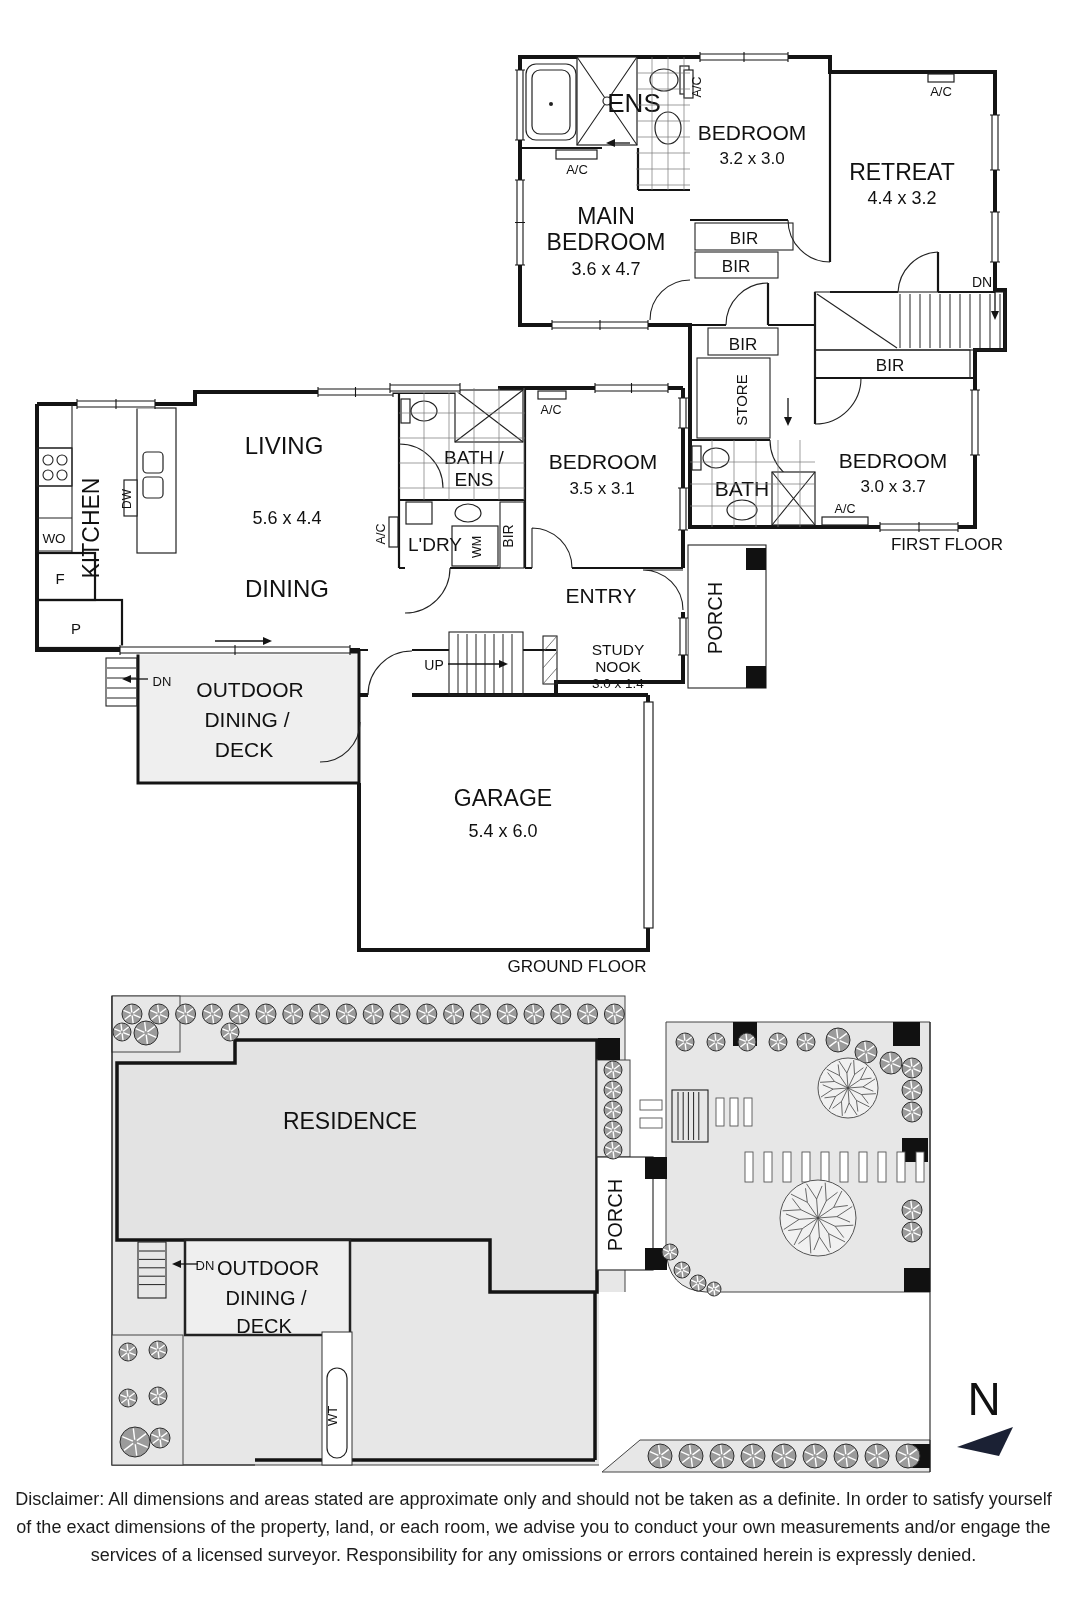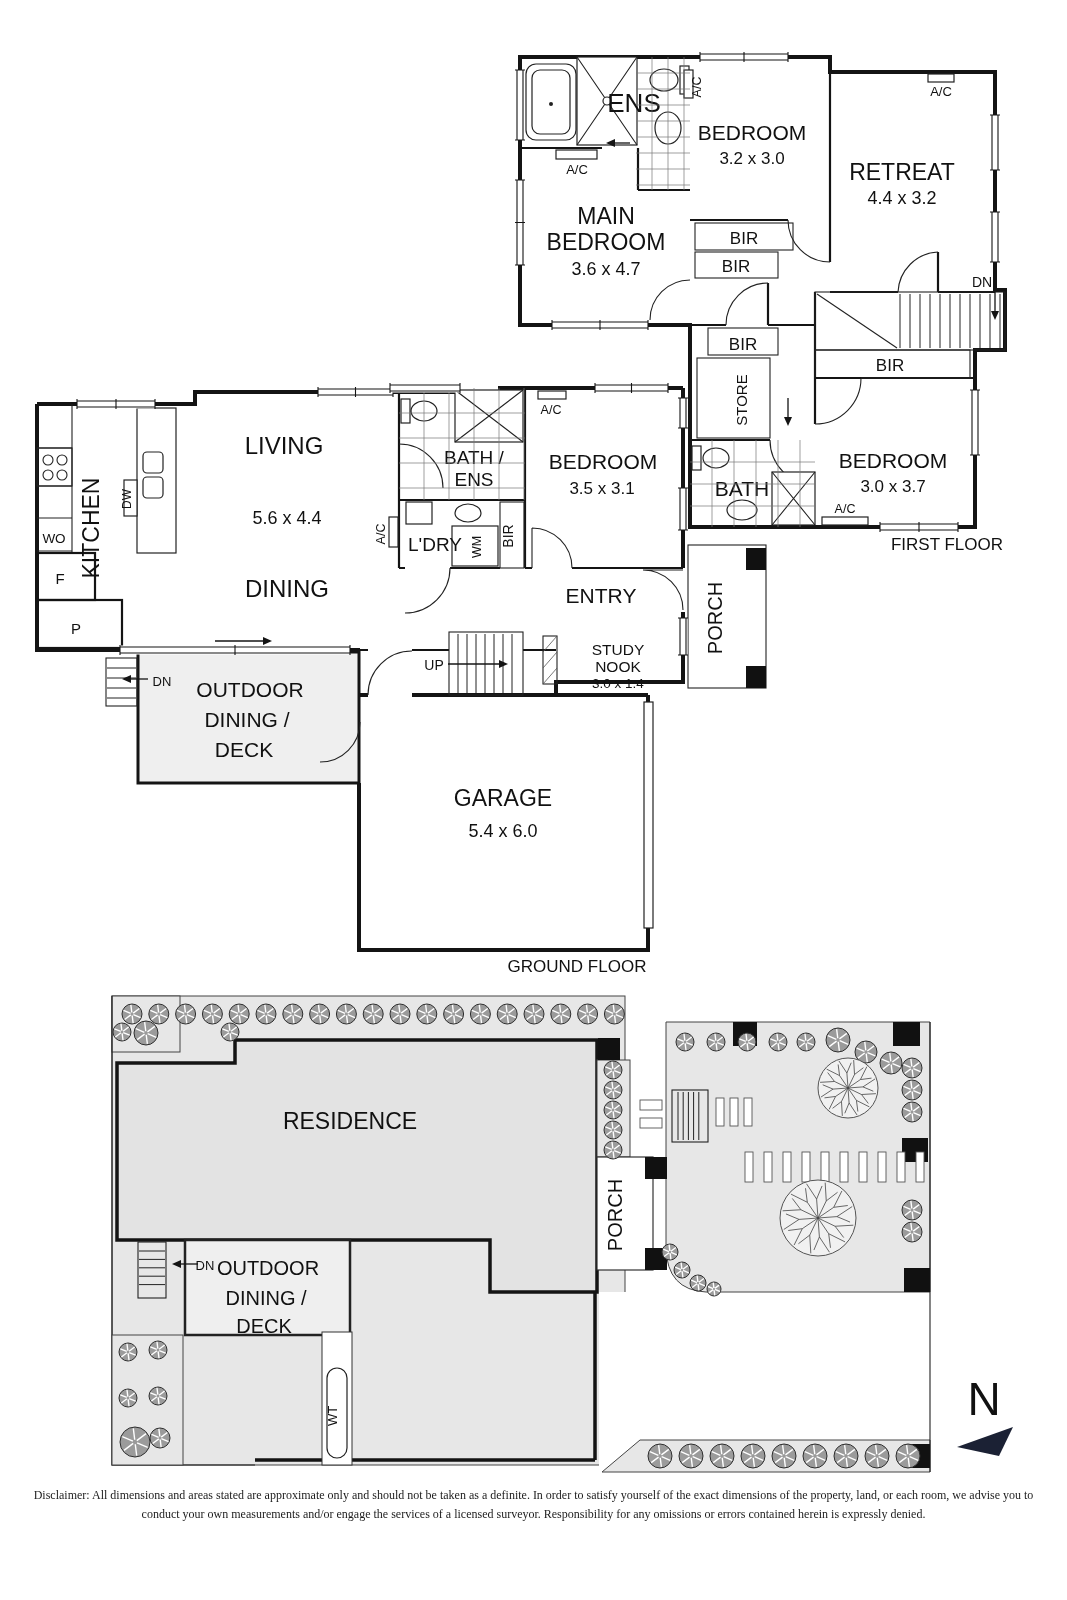--- a/index.html
+++ b/index.html
@@ -14,21 +14,21 @@
   .fixt{stroke:#222;stroke-width:1.2;fill:#fff;}
   .roomfill{fill:#fff;stroke:none;}
   .shade{fill:var(--shade,#e7e7e7);stroke:#444;stroke-width:1;}
   .deckf{fill:var(--deck,#efefef);}
   .t26{font-size:26px;} .t24{font-size:24px;} .t23{font-size:23px;} .t21{font-size:21px;}
   .t20{font-size:20px;} .t19{font-size:19px;} .t18{font-size:18px;} .t17{font-size:17px;}
   .t155{font-size:15.5px;} .t15{font-size:15px;} .t14{font-size:14px;} .t135{font-size:13.5px;}
   .t13{font-size:13px;} .t125{font-size:12.5px;} .t12{font-size:12px;}
   .mid{text-anchor:middle;}
   #disclaimer{position:absolute;top:1486px;left:14px;right:14px;text-align:center;
-    font-family:Liberation Serif, serif;font-size:12px;line-height:1.55;color:#1c1c1c;}
+    font-family:Liberation Sans, sans-serif;font-size:18px;line-height:1.55;color:#1c1c1c;}
 </style>
 </head>
 <body>
 
 <div id="stage">
 <svg id="plan" width="1067" height="1480" viewBox="0 0 1067 1480">
 
   <g>
     <g>
       <rect class="roomfill" x="520" y="57" width="170" height="268"></rect>

